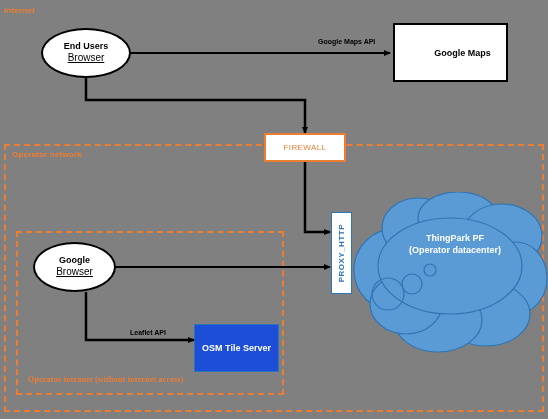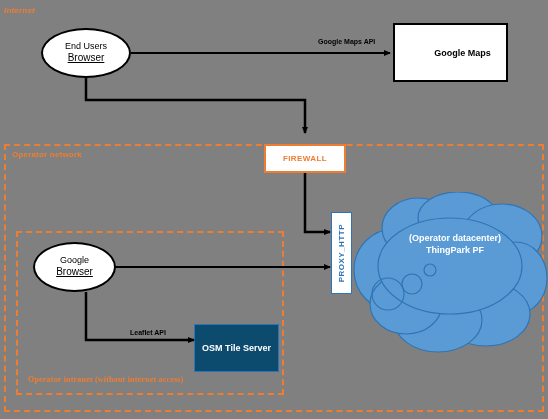--- a/index.html
+++ b/index.html
@@ -34,21 +34,21 @@
     border: 2px solid #000000;
     border-radius: 50%;
     box-sizing: border-box;
     display: flex;
     flex-direction: column;
     align-items: center;
     justify-content: center;
   }
   .node-oval .t1 {
     font-size: 9px;
-    font-weight: normal;
+    font-weight: bold;
     color: #000000;
     line-height: 1.25;
   }
   .node-oval .t2 {
     font-size: 10px;
     color: #000000;
     text-decoration: underline;
     line-height: 1.25;
   }
   .box-white {
@@ -65,29 +65,28 @@
   }
   .box-firewall {
     position: absolute;
     background: #ffffff;
     border: 2px solid #ED7D31;
     box-sizing: border-box;
     display: flex;
     align-items: center;
     justify-content: center;
     font-size: 8px;
-    font-weight: bold;
+    font-weight: normal;
     color: #ED7D31;
     letter-spacing: 0.4px;
     z-index: 6;
-    margin-top: 11px;
   }
   .box-blue {
     position: absolute;
-    background: #0c4a6e;
+    background: #1d4ed8;
     border: 1px solid #2E75B6;
     box-sizing: border-box;
     display: flex;
     align-items: center;
     justify-content: center;
     font-size: 9px;
     font-weight: bold;
     color: #ffffff;
   }
   .box-proxy {
@@ -205,21 +204,21 @@
         <ellipse cx="100" cy="74" rx="72" ry="48"></ellipse>
       </g>
       <g fill="none" stroke="#2E75B6" stroke-width="1.2">
         <circle cx="38" cy="102" r="16"></circle>
         <circle cx="62" cy="92" r="10"></circle>
         <circle cx="80" cy="78" r="6"></circle>
       </g>
     </svg>
   </div>
   <div class="cloud-text" style="left:390px; top:232px; width:130px;">
+    <div>ThingPark PF</div>
     <div>(Operator datacenter)</div>
-    <div>ThingPark PF</div>
   </div>
 
   <div class="box-proxy" style="left:331px; top:212px; width:21px; height:82px;">
     <span>PROXY_HTTP</span>
   </div>
 
 </div>
 
 </body></html>

